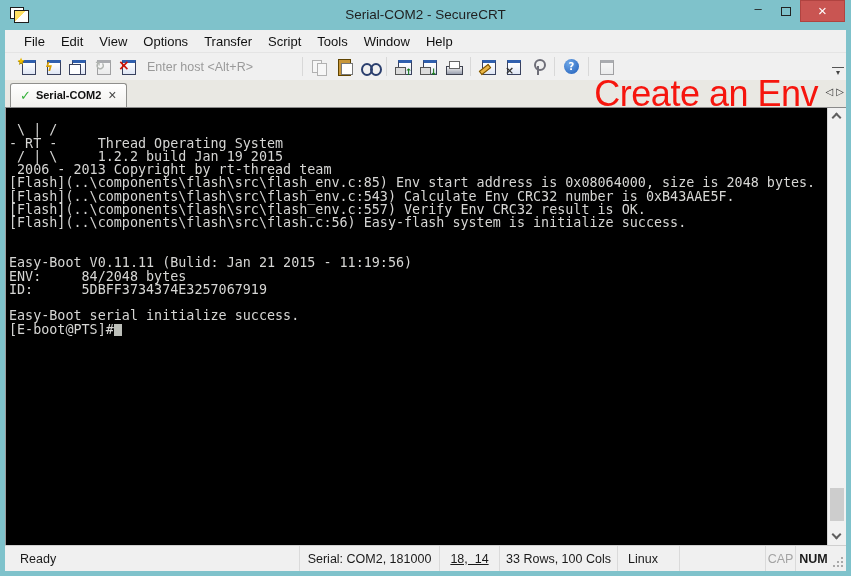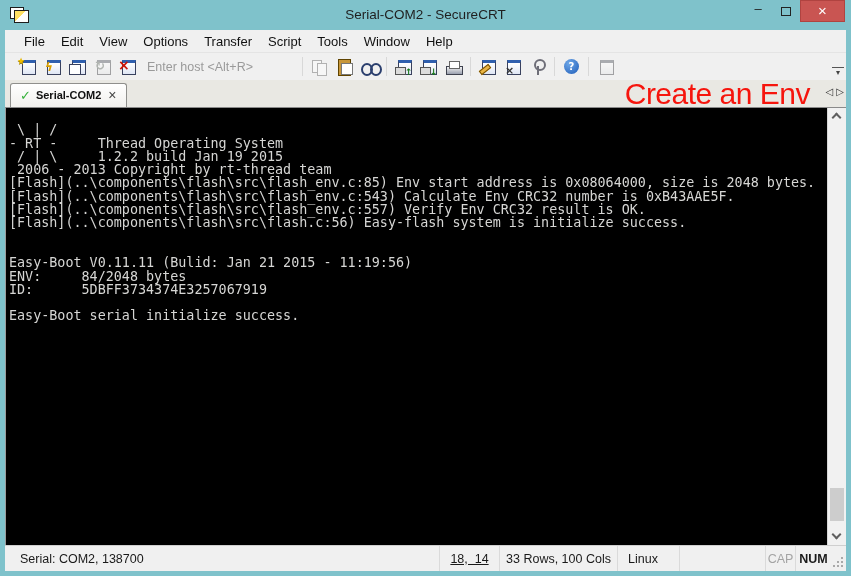--- a/index.html
+++ b/index.html
@@ -70,21 +70,21 @@
 
   
   .tabbar { position:absolute; left:5px; right:5px; top:80px; height:27px; background:#e9e8e3;
             display:flex; align-items:flex-end; }
   .tab { display:flex; align-items:center; gap:5px; margin-left:5px; height:24px; padding:0 9px 1px;
          background:linear-gradient(#ffffff,#f1f0ed); border:1px solid #8f8f8c; border-bottom:none;
          border-radius:3px 3px 0 0; }
   .tab-check { color:#35b13a; font-weight:bold; font-size:13px; font-family:"DejaVu Sans",sans-serif; }
   .tab-label { font-size:11px; font-weight:bold; color:#111; }
   .tab-close { font-size:14px; color:#444; margin-left:2px; line-height:12px; }
-  .annotation { position:absolute; right:36px; top:0; font-size:30px; font-weight:500; letter-spacing:-.5px; line-height:27px; }
+  .annotation { position:absolute; right:28px; top:0; font-size:36px; font-weight:500; letter-spacing:-.5px; line-height:27px; }
   .tabscrolls { position:absolute; right:2px; top:6px; display:flex; gap:3px; font-size:10px; color:#333;
                 font-family:"DejaVu Sans",sans-serif; }
   .tabscrolls span { cursor:default; }
 
   
   .main { position:absolute; left:5px; right:5px; top:107px; height:438px; display:flex;
           border-top:1px solid #8a8a8a; }
   .terminal { flex:1; background:#000; color:#d6d6d4; font-family:"DejaVu Sans Mono",monospace;
               font-size:13.4px; padding:2px 0 0 3px; overflow:hidden; border-left:1px solid #9a9a9a; }
   .tl { white-space:pre; height:13.3px; line-height:13.3px; }
@@ -213,34 +213,36 @@
           <div class="tl">[Flash](..\components\flash\src\flash_env.c:557) Verify Env CRC32 result is OK.</div>
           <div class="tl">[Flash](..\components\flash\src\flash.c:56) Easy-flash system is initialize success.</div>
           <div class="tl"></div>
           <div class="tl"></div>
           <div class="tl">Easy-Boot V0.11.11 (Bulid: Jan 21 2015 - 11:19:56)</div>
           <div class="tl">ENV:     84/2048 bytes</div>
           <div class="tl">ID:      5DBFF3734374E3257067919</div>
           <div class="tl"></div>
           <div class="tl">Easy-Boot serial initialize success.</div>
         </div>
+      <div class="tl"><span>[E-boot@PTS]#</span><span class="cursor"></span></div>
     </div>
     <div class="scrollbar">
       <div class="sb-up">
           <span class="chev"></span>
         </div>
       <div class="sb-thumb"></div>
       <div class="sb-down">
           <span class="chev"></span>
         </div>
     </div>
   </div>
 
   <div class="statusbar">
-    <div class="cell c-serial">Serial: COM2, 138700</div>
+    <div class="cell">Ready</div>
+    <div class="cell c-serial">Serial: COM2, 181000</div>
     <div class="cell c-pos">18,  14</div>
     <div class="cell c-grid">33 Rows, 100 Cols</div>
     <div class="cell c-emu">Linux</div>
     <div class="cell c-empty"></div>
     <div class="cell c-cap">CAP</div>
     <div class="cell c-num">NUM</div>
     <div class="cell grip"></div>
   </div>
 
 </div>

